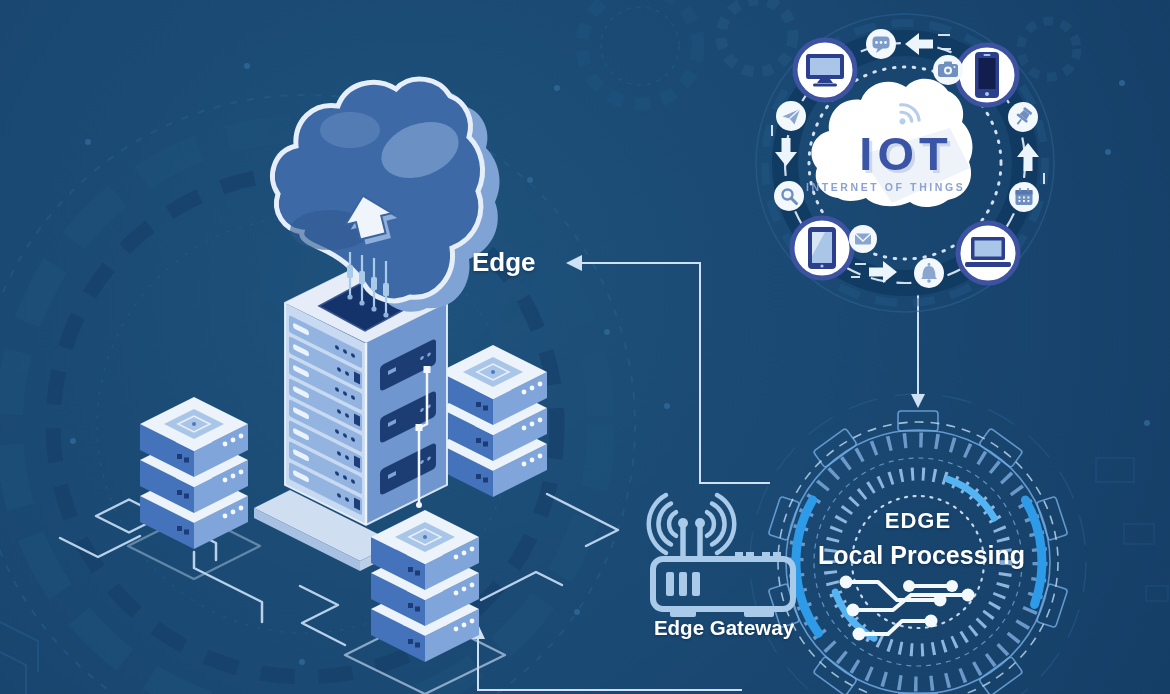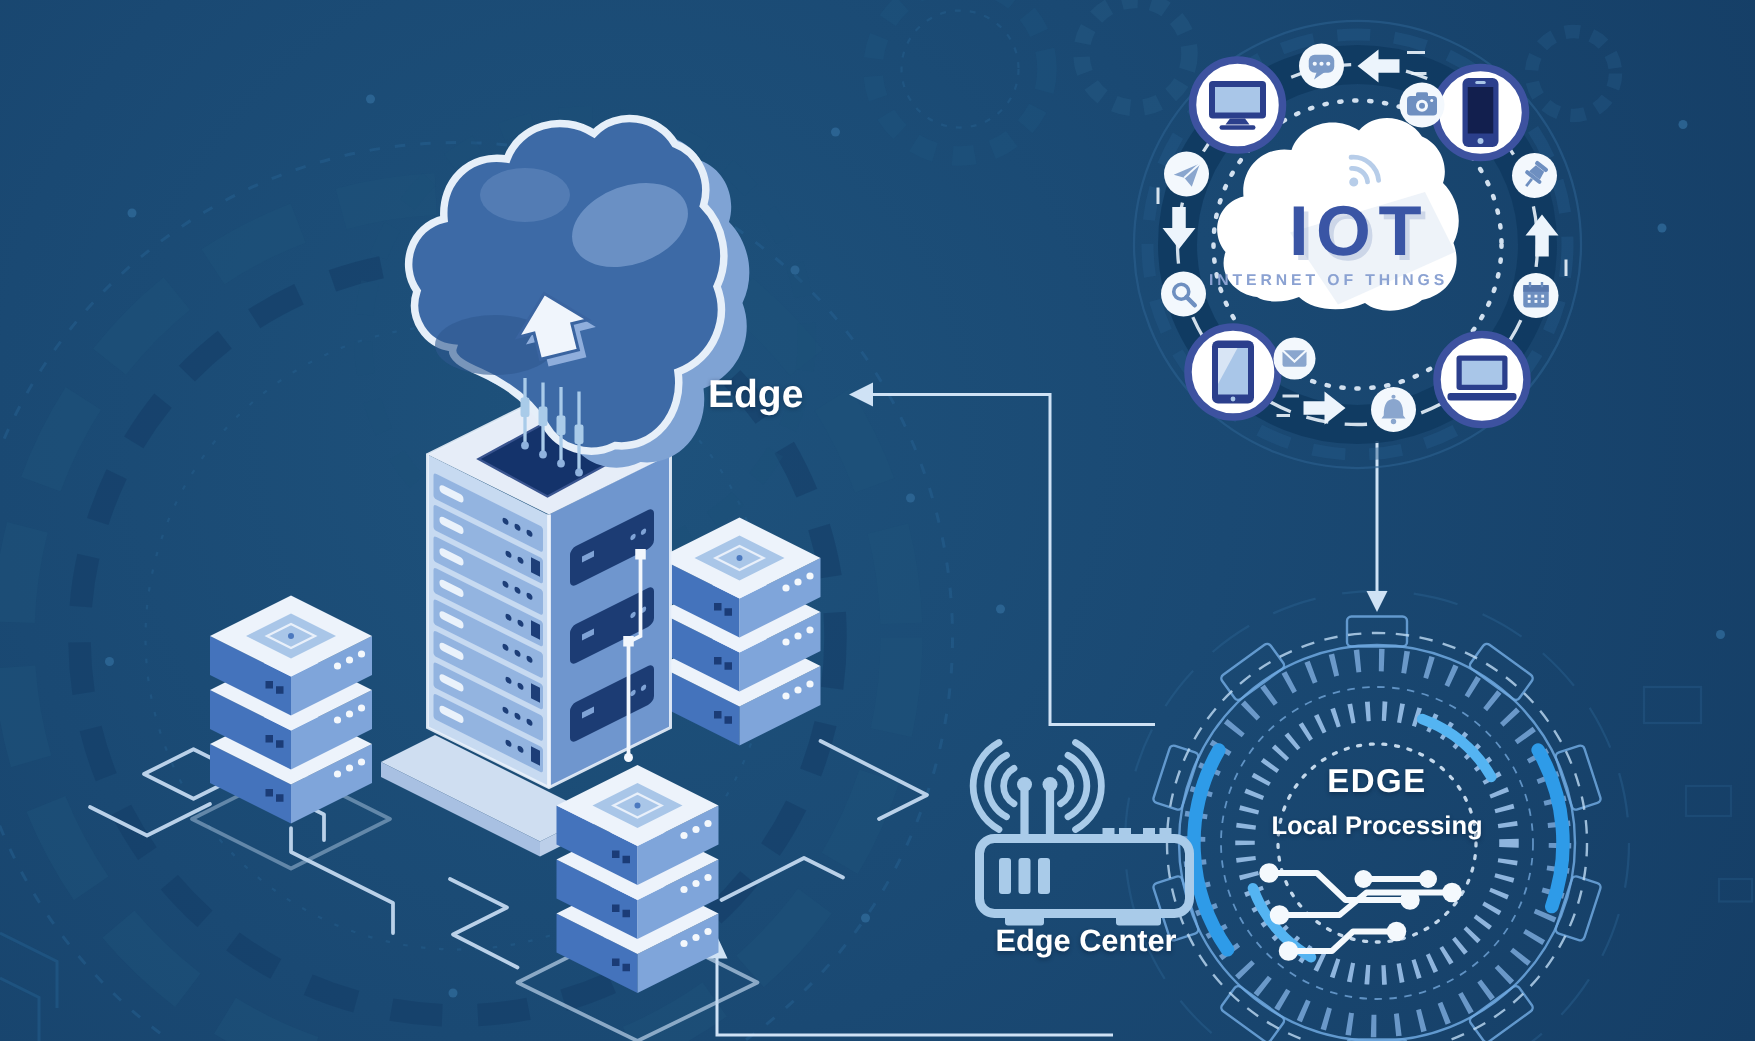--- a/index.html
+++ b/index.html
@@ -5,21 +5,21 @@
   html,body{margin:0;padding:0;background:#0d2f4e;}
   #stage{position:relative;width:1170px;height:694px;overflow:hidden;
          background:radial-gradient(circle at 35% 42%, #1e527c 0%, #1a4973 48%, #153e66 100%);
          font-family:"Liberation Sans", sans-serif;}
   #scene{position:absolute;left:0;top:0;width:1170px;height:694px;}
   .label{position:absolute;color:#fff;font-weight:700;text-shadow:0 1px 3px rgba(0,20,45,.4);z-index:5;white-space:nowrap;}
   .lbl-cloud{left:472px;top:247px;font-size:26px;}
   .lbl-dc{left:62px;top:577px;font-size:27px;letter-spacing:.5px;}
   .lbl-gw{left:624px;top:616px;width:200px;text-align:center;font-size:20.5px;}
   .lbl-edge{left:818px;top:508px;width:200px;text-align:center;font-size:22px;letter-spacing:1px;}
-  .lbl-edgesub{left:818px;top:541px;width:200px;text-align:center;font-size:17px;}
+  .lbl-edgesub{left:818px;top:541px;width:200px;text-align:center;font-size:25px;}
   .lbl-iot{left:806px;top:126px;width:200px;text-align:center;font-size:47px;color:#3a55a5;
            letter-spacing:5px;font-weight:700;text-shadow:3px 3px 0 rgba(140,160,200,.35);}
   .lbl-iotsub{left:806px;top:181px;width:200px;text-align:left;font-size:10.5px;color:#8ba2d2;
               letter-spacing:2.6px;text-shadow:none;}
 </style>
 </head>
 <body>
 
 <div id="stage">
 
@@ -455,19 +455,19 @@
         <path d="M 666 495 A 33 33 0 0 0 666 553"></path>
         <path d="M 707 512.2 A 13.5 13.5 0 0 1 707 535.8"></path>
         <path d="M 712 503.5 A 23 23 0 0 1 712 544.5"></path>
         <path d="M 717 495 A 33 33 0 0 1 717 553"></path>
       </g>
     </g>
   </g>
 </svg>
 
 <div class="label lbl-cloud">Edge</div>
-<div class="label lbl-gw">Edge Center</div>
+<div class="label lbl-gw">Edge Gateway</div>
 <div class="label lbl-edge">EDGE</div>
 <div class="label lbl-edgesub">Local Processing</div>
 <div class="label lbl-iot">IOT</div>
 <div class="label lbl-iotsub">INTERNET OF THINGS</div>
 
 </div>
 
 </body></html>

